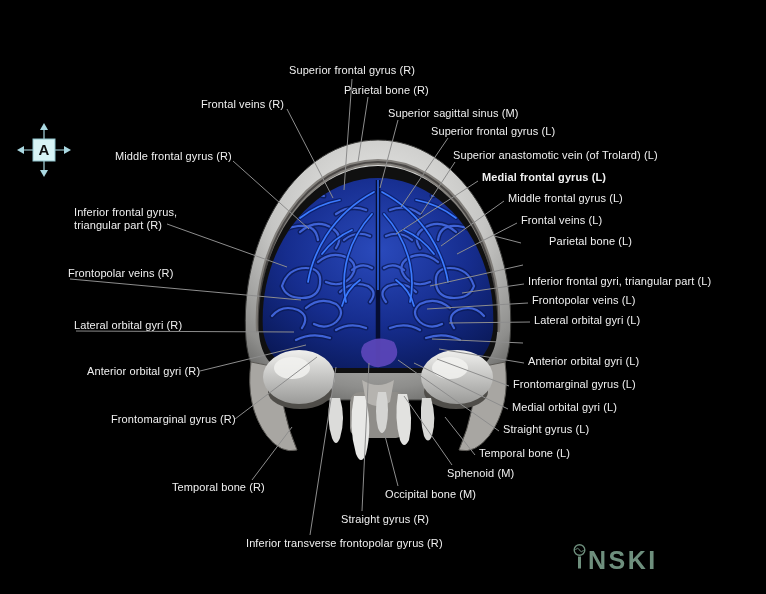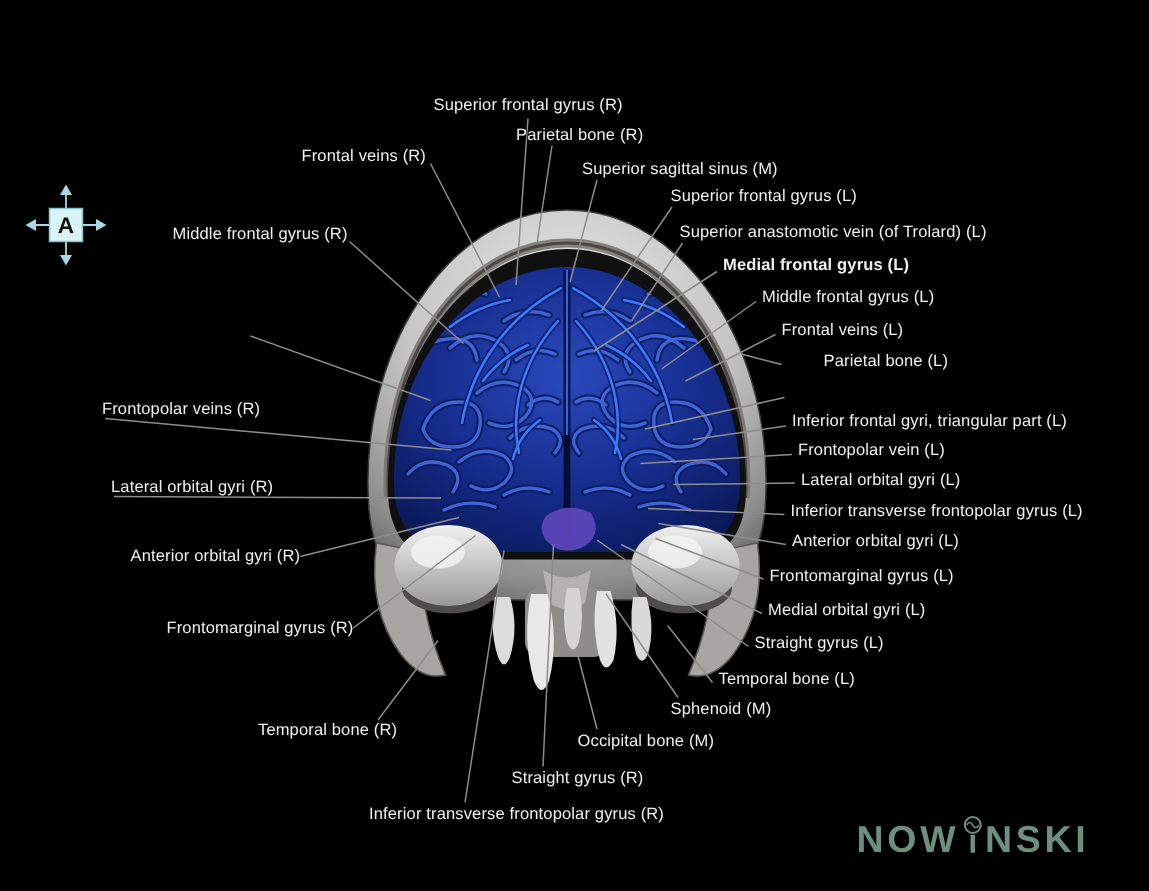--- a/index.html
+++ b/index.html
@@ -150,33 +150,34 @@
         <line x1="362" y1="511" x2="369" y2="363" class="leader"></line>
         <line x1="310" y1="535" x2="336" y2="367" class="leader"></line>
       </g>
   </svg>
 
   <div id="labels-layer">
       <div class="anat-label" style="left: 289px; top: 64px;">Superior frontal gyrus (R)</div>
       <div class="anat-label" style="left: 344px; top: 84px;">Parietal bone (R)</div>
       <div class="anat-label" style="left: 201px; top: 98px;">Frontal veins (R)</div>
       <div class="anat-label" style="left: 388px; top: 107px;">Superior sagittal sinus (M)</div>
-      <div class="anat-label" style="left: 447px; top: 125px;">Superior frontal gyrus (L)</div>
+      <div class="anat-label" style="left: 431px; top: 125px;">Superior frontal gyrus (L)</div>
       <div class="anat-label" style="left: 115px; top: 150px;">Middle frontal gyrus (R)</div>
       <div class="anat-label" style="left: 453px; top: 149px;">Superior anastomotic vein (of Trolard) (L)</div>
       <div class="anat-label" style="left: 482px; top: 171px; font-weight: bold;">Medial frontal gyrus (L)</div>
       <div class="anat-label" style="left: 508px; top: 192px;">Middle frontal gyrus (L)</div>
+      <div class="anat-label" style="left: 74px; top: 206px;">Inferior frontal gyrus,
+triangular part (R)</div>
       <div class="anat-label" style="left: 521px; top: 214px;">Frontal veins (L)</div>
       <div class="anat-label" style="left: 525px; top: 235px; padding-left: 24px;">Parietal bone (L)</div>
       <div class="anat-label" style="left: 68px; top: 267px;">Frontopolar veins (R)</div>
       <div class="anat-label" style="left: 528px; top: 275px;">Inferior frontal gyri, triangular part (L)</div>
-      <div class="anat-label" style="left: 532px; top: 294px;">Frontopolar vein (L)</div>
+      <div class="anat-label" style="left: 532px; top: 294px;">Frontopolar veins (L)</div>
       <div class="anat-label" style="left: 534px; top: 314px;">Lateral orbital gyri (L)</div>
       <div class="anat-label" style="left: 74px; top: 319px;">Lateral orbital gyri (R)</div>
-      <div class="anat-label" style="left: 527px; top: 335px;">Inferior transverse frontopolar gyrus (L)</div>
       <div class="anat-label" style="left: 528px; top: 355px;">Anterior orbital gyri (L)</div>
       <div class="anat-label" style="left: 87px; top: 365px;">Anterior orbital gyri (R)</div>
       <div class="anat-label" style="left: 513px; top: 378px;">Frontomarginal gyrus (L)</div>
       <div class="anat-label" style="left: 512px; top: 401px;">Medial orbital gyri (L)</div>
       <div class="anat-label" style="left: 111px; top: 413px;">Frontomarginal gyrus (R)</div>
       <div class="anat-label" style="left: 503px; top: 423px;">Straight gyrus (L)</div>
       <div class="anat-label" style="left: 479px; top: 447px;">Temporal bone (L)</div>
       <div class="anat-label" style="left: 447px; top: 467px;">Sphenoid (M)</div>
       <div class="anat-label" style="left: 385px; top: 488px;">Occipital bone (M)</div>
       <div class="anat-label" style="left: 172px; top: 481px;">Temporal bone (R)</div>
@@ -191,21 +192,20 @@
       <path d="M28,55 l-4,-7 h8 Z" fill="var(--marker-arrow,#abd9e2)"></path>
       <line x1="6" y1="28" x2="50" y2="28" stroke="var(--marker-arrow,#abd9e2)" stroke-width="1.2"></line>
       <path d="M1,28 l7,-4 v8 Z" fill="var(--marker-arrow,#abd9e2)"></path>
       <path d="M55,28 l-7,-4 v8 Z" fill="var(--marker-arrow,#abd9e2)"></path>
       <rect x="17" y="17" width="22" height="22" fill="var(--marker-cyan,#d8f4f6)" stroke="#8fc3cc"></rect>
       <text x="28" y="33" text-anchor="middle" font-size="15" font-weight="bold" fill="#101010">A</text>
     </svg>
   </div>
 
   <div class="logo">
-    <span>NOW</span>
       <span class="logo-i"><svg width="15" height="26" viewBox="0 0 15 26">
           <circle cx="7.5" cy="6" r="5.3" fill="none" stroke="var(--logo-green,#6e8f7d)" stroke-width="1.4"></circle>
           <path d="M3.5,6 q2,-3.4 4,0 q2,3.4 4,0" fill="none" stroke="var(--logo-green,#6e8f7d)" stroke-width="1"></path>
           <rect x="6" y="12.5" width="3" height="12" fill="var(--logo-green,#6e8f7d)"></rect>
         </svg></span>
       <span>NSKI</span>
   </div>
 
 </div>
 

